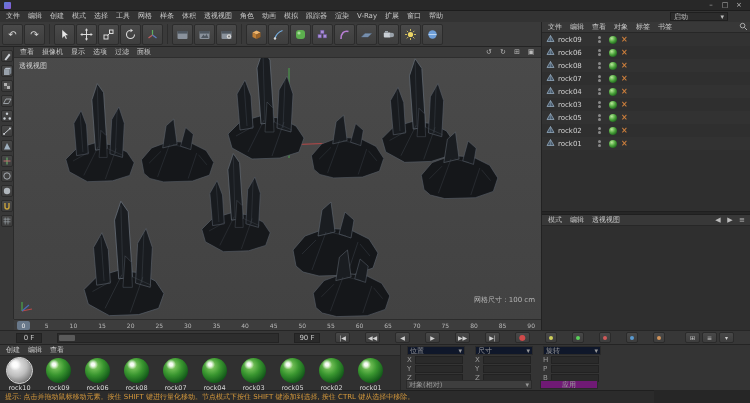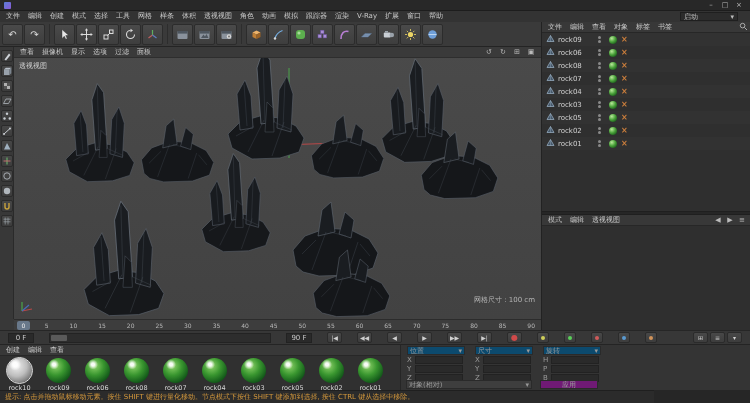--- a/index.html
+++ b/index.html
@@ -8,21 +8,21 @@
   .ab{position:absolute}
 
   #titlebar{left:0;top:0;width:750px;height:11px;background:#282828;border-bottom:1px solid #1d1d1d;padding:0 4px;gap:4px;display:flex;align-items:center}
   #appicon{width:7px;height:7px;border-radius:1px;background:linear-gradient(135deg,#5a7fd6,#8a5ad6)}
   #titlebar .ttl{color:#cfcfcf;white-space:nowrap}
   #winbtns{margin-left:auto;display:flex}
   .winbtn{width:14px;height:10px;text-align:center;line-height:10px;color:#bbb}
 
   #menubar{left:0;top:11px;width:750px;height:11px;background:#333;display:flex;align-items:center;padding:0 2px}
   .mi{padding:0 4px;line-height:11px;color:#c9c9c9;white-space:nowrap}
-  #layout-combo{margin-left:auto;margin-right:10px;width:58px;height:9px;background:#2c2c2c;border:1px solid #1f1f1f;display:flex;align-items:center;justify-content:space-between;padding:0 3px;color:#bdbdbd}
+  #layout-combo{margin-left:auto;margin-right:20px;width:58px;height:9px;background:#2c2c2c;border:1px solid #1f1f1f;display:flex;align-items:center;justify-content:space-between;padding:0 3px;color:#bdbdbd}
 
   #toolbar{left:0;top:22px;width:541px;height:25px;background:#3a3a3a;border-bottom:1px solid #242424;display:flex;align-items:center;padding:0 2px;gap:1px}
   .tb{width:21px;height:21px;background:linear-gradient(#4a4a4a,#3e3e3e);border:1px solid #2c2c2c;border-radius:2px;display:flex;align-items:center;justify-content:center;color:#d8d8d8;font-size:10px;flex:none}
   .tsep{width:0;height:20px;border-left:1px solid #2d2d2d;margin:0 3px;flex:none}
 
   #lefttb{left:0;top:47px;width:14px;height:272px;background:#383838;border-right:1px solid #2a2a2a;display:flex;flex-direction:column;align-items:center;padding-top:3px;gap:3px}
   .lb{width:12px;height:12px;background:linear-gradient(#474747,#3c3c3c);border:1px solid #2b2b2b;border-radius:2px;display:flex;align-items:center;justify-content:center;flex:none}
   #lefttb-filler{left:0;top:319px;width:14px;height:11px;background:#383838}
 
   #viewport{left:14px;top:47px;width:527px;height:272px;background:linear-gradient(#4a4a4a,#424242);overflow:hidden}
@@ -48,21 +48,21 @@
     background:radial-gradient(circle at 35% 30%, #b9e89a 0%, #4aa23a 45%, #1d5c1d 80%, #0c330f 100%)}
   .tagx{color:#cd7f3c;font-weight:bold;font-size:8px;margin-left:4px;line-height:8px}
   #amsplit{height:4px;background:#262626;border-top:1px solid #1f1f1f;border-bottom:1px solid #1f1f1f}
   #ambody{height:111px;background:#2f2f2f}
   .amnav{width:12px;text-align:center;color:#bbb}
 
   #ruler{left:14px;top:319px;width:527px;height:11px;background:#3d3d3d;border-top:1px solid #2c2c2c;display:flex;justify-content:space-between;align-items:center;padding:0 6px}
   .tick{color:#b8b8b8;font-size:6px}
   #playhead{position:absolute;left:3px;top:1px;width:13px;height:9px;background:#68788a;border-radius:2px;color:#f0f0f0;text-align:center;line-height:9px;font-size:6px}
 
-  #transport{left:0;top:330px;width:750px;height:14px;background:#373737;border-top:1px solid #262626;display:flex;align-items:center;padding:0 8px;gap:15px}
+  #transport{left:0;top:330px;width:750px;height:14px;background:#373737;border-top:1px solid #262626;display:flex;align-items:center;padding:0 16px;gap:15px}
   .tfield{width:26px;height:10px;background:#2a2a2a;border:1px solid #222;color:#c9c9c9;text-align:center;line-height:9px;flex:none}
   #pslider{width:222px;height:10px;background:#2d2d2d;border:1px solid #232323;position:relative;flex:none}
   #pshandle{position:absolute;left:1px;top:1px;width:16px;height:6px;background:#5a5a5a;border-radius:1px}
   .nvb{width:15px;height:11px;background:linear-gradient(#484848,#3d3d3d);border:1px solid #2b2b2b;border-radius:2px;color:#cfcfcf;text-align:center;line-height:10px;font-size:6px;flex:none}
   .rec{color:#d04a4a;font-size:8px}
   .kt{width:12px;height:11px;background:linear-gradient(#484848,#3d3d3d);border:1px solid #2b2b2b;border-radius:2px;display:flex;align-items:center;justify-content:center;flex:none}
   .kdot{width:4px;height:4px;border-radius:50%}
   #transport .endicons{margin-left:auto;display:flex;gap:2px}
 
   #matmgr{left:0;top:344px;width:400px;height:46px;background:#303030;border-top:1px solid #242424}
@@ -71,21 +71,21 @@
   .ball{width:25px;height:25px;border-radius:50%;
     background:radial-gradient(circle at 32% 26%, rgba(255,255,255,.95) 0 6%, rgba(255,255,255,0) 20%),
                radial-gradient(circle at 38% 32%, #8fd36a 0%, #39962f 40%, #155c1b 72%, #06300c 100%)}
   .ball.light{background:radial-gradient(circle at 32% 26%, rgba(255,255,255,.95) 0 9%, rgba(255,255,255,0) 24%),
                radial-gradient(circle at 38% 32%, #f0f0f0 0%, #bdbdbd 45%, #7a7a7a 75%, #4a4a4a 100%);
     outline:1px solid #e0e0e0}
   .matname{font-size:6.5px;color:#d6d6d6}
 
   #coordmgr{left:400px;top:344px;width:350px;height:46px;background:#343434;border-top:1px solid #242424;border-left:1px solid #262626;padding:1px 6px;display:flex;gap:10px}
   .ccol{display:flex;flex-direction:column}
-  .chead{width:58px;height:9px;background:#0c4a6e;border:1px solid #2a2a2a;display:flex;justify-content:space-between;align-items:center;padding:0 2px;color:#9a9a9a}
+  .chead{width:58px;height:9px;background:#0f172a;border:1px solid #2a2a2a;display:flex;justify-content:space-between;align-items:center;padding:0 2px;color:#9a9a9a}
   .crow{display:flex;align-items:center;gap:2px;height:9px}
   .clabel{width:6px;color:#9a9a9a}
   .cfield{width:48px;height:8px;background:#2a2a2a;border:1px solid #222;color:#8a8a8a;line-height:7px;padding:0 2px}
   #coordbottom{position:absolute;left:406px;top:380px;display:flex;gap:8px}
   .cmode{width:126px;height:9px;background:#3e3e3e;border:1px solid #2a2a2a;display:flex;justify-content:space-between;align-items:center;padding:0 2px;color:#9a9a9a}
   .capply{width:58px;height:9px;background:#701a75;border:1px solid #2a2a2a;text-align:center;line-height:8px;color:#9a9a9a}
 
   #statusbar{left:0;top:390px;width:654px;height:13px;background:#2b2b2b;border-top:1px solid #1f1f1f;display:flex;align-items:center;padding:0 5px;color:#d79a3c}
 </style>
 </head>

